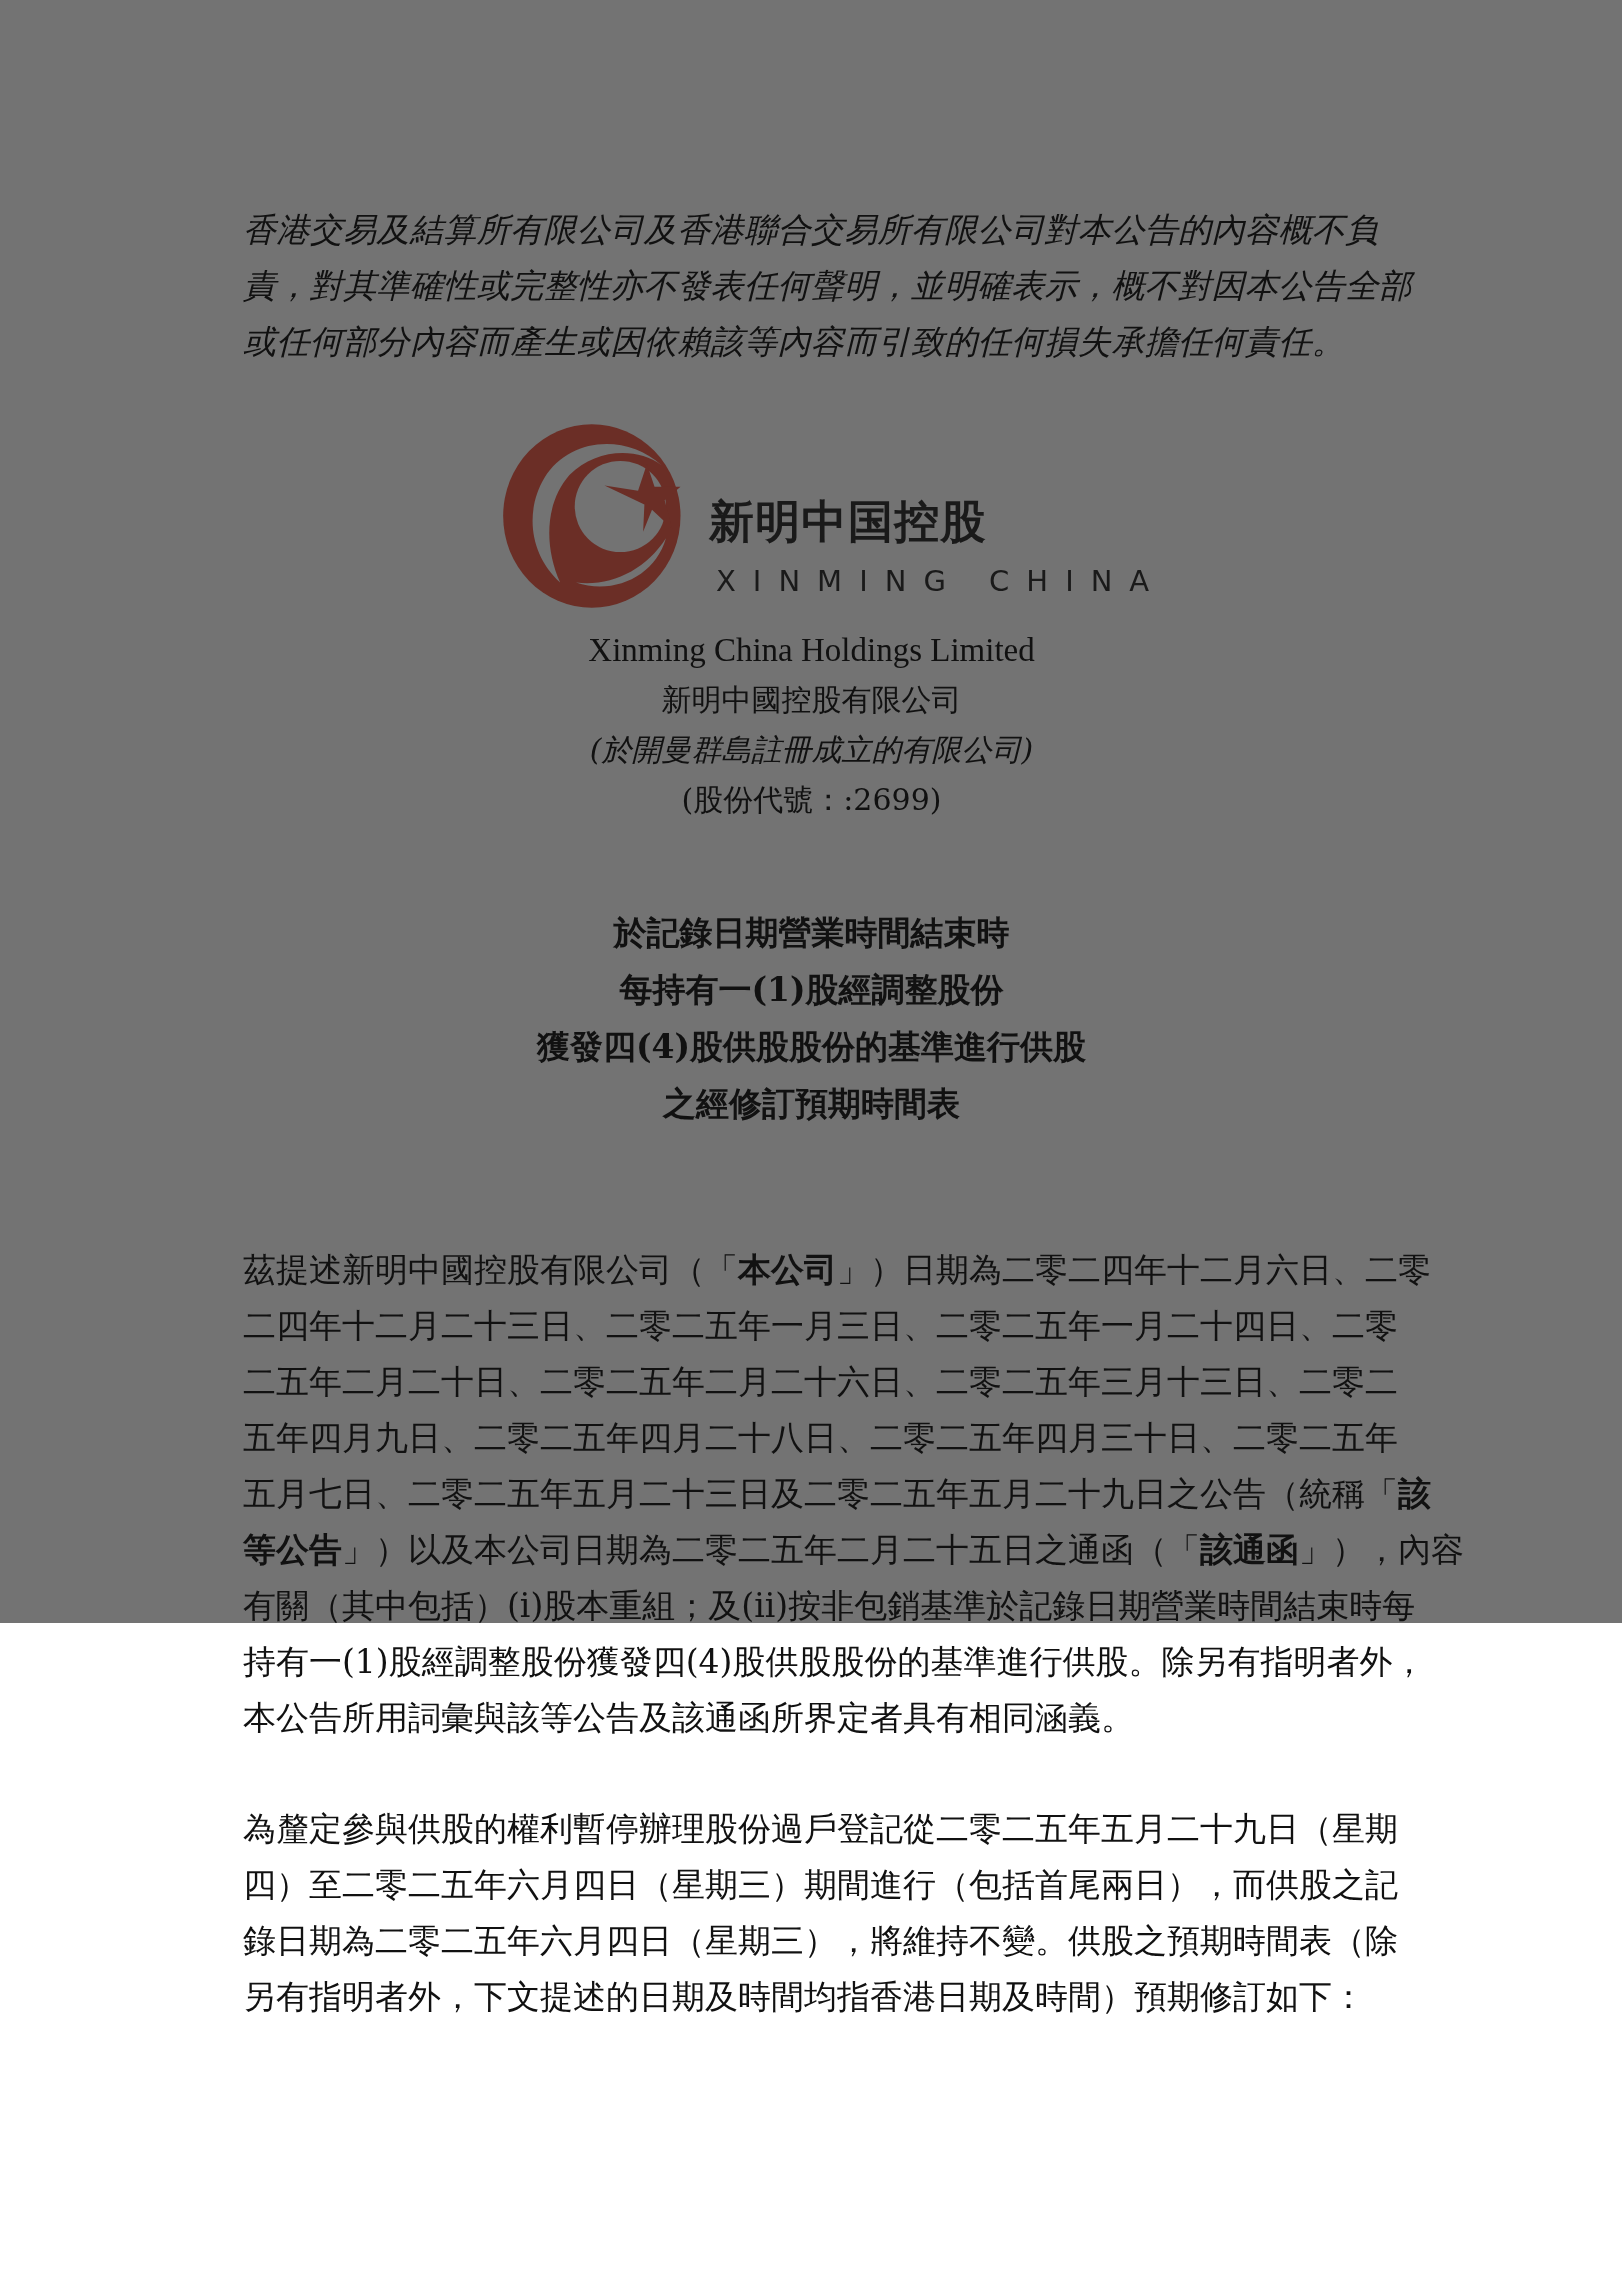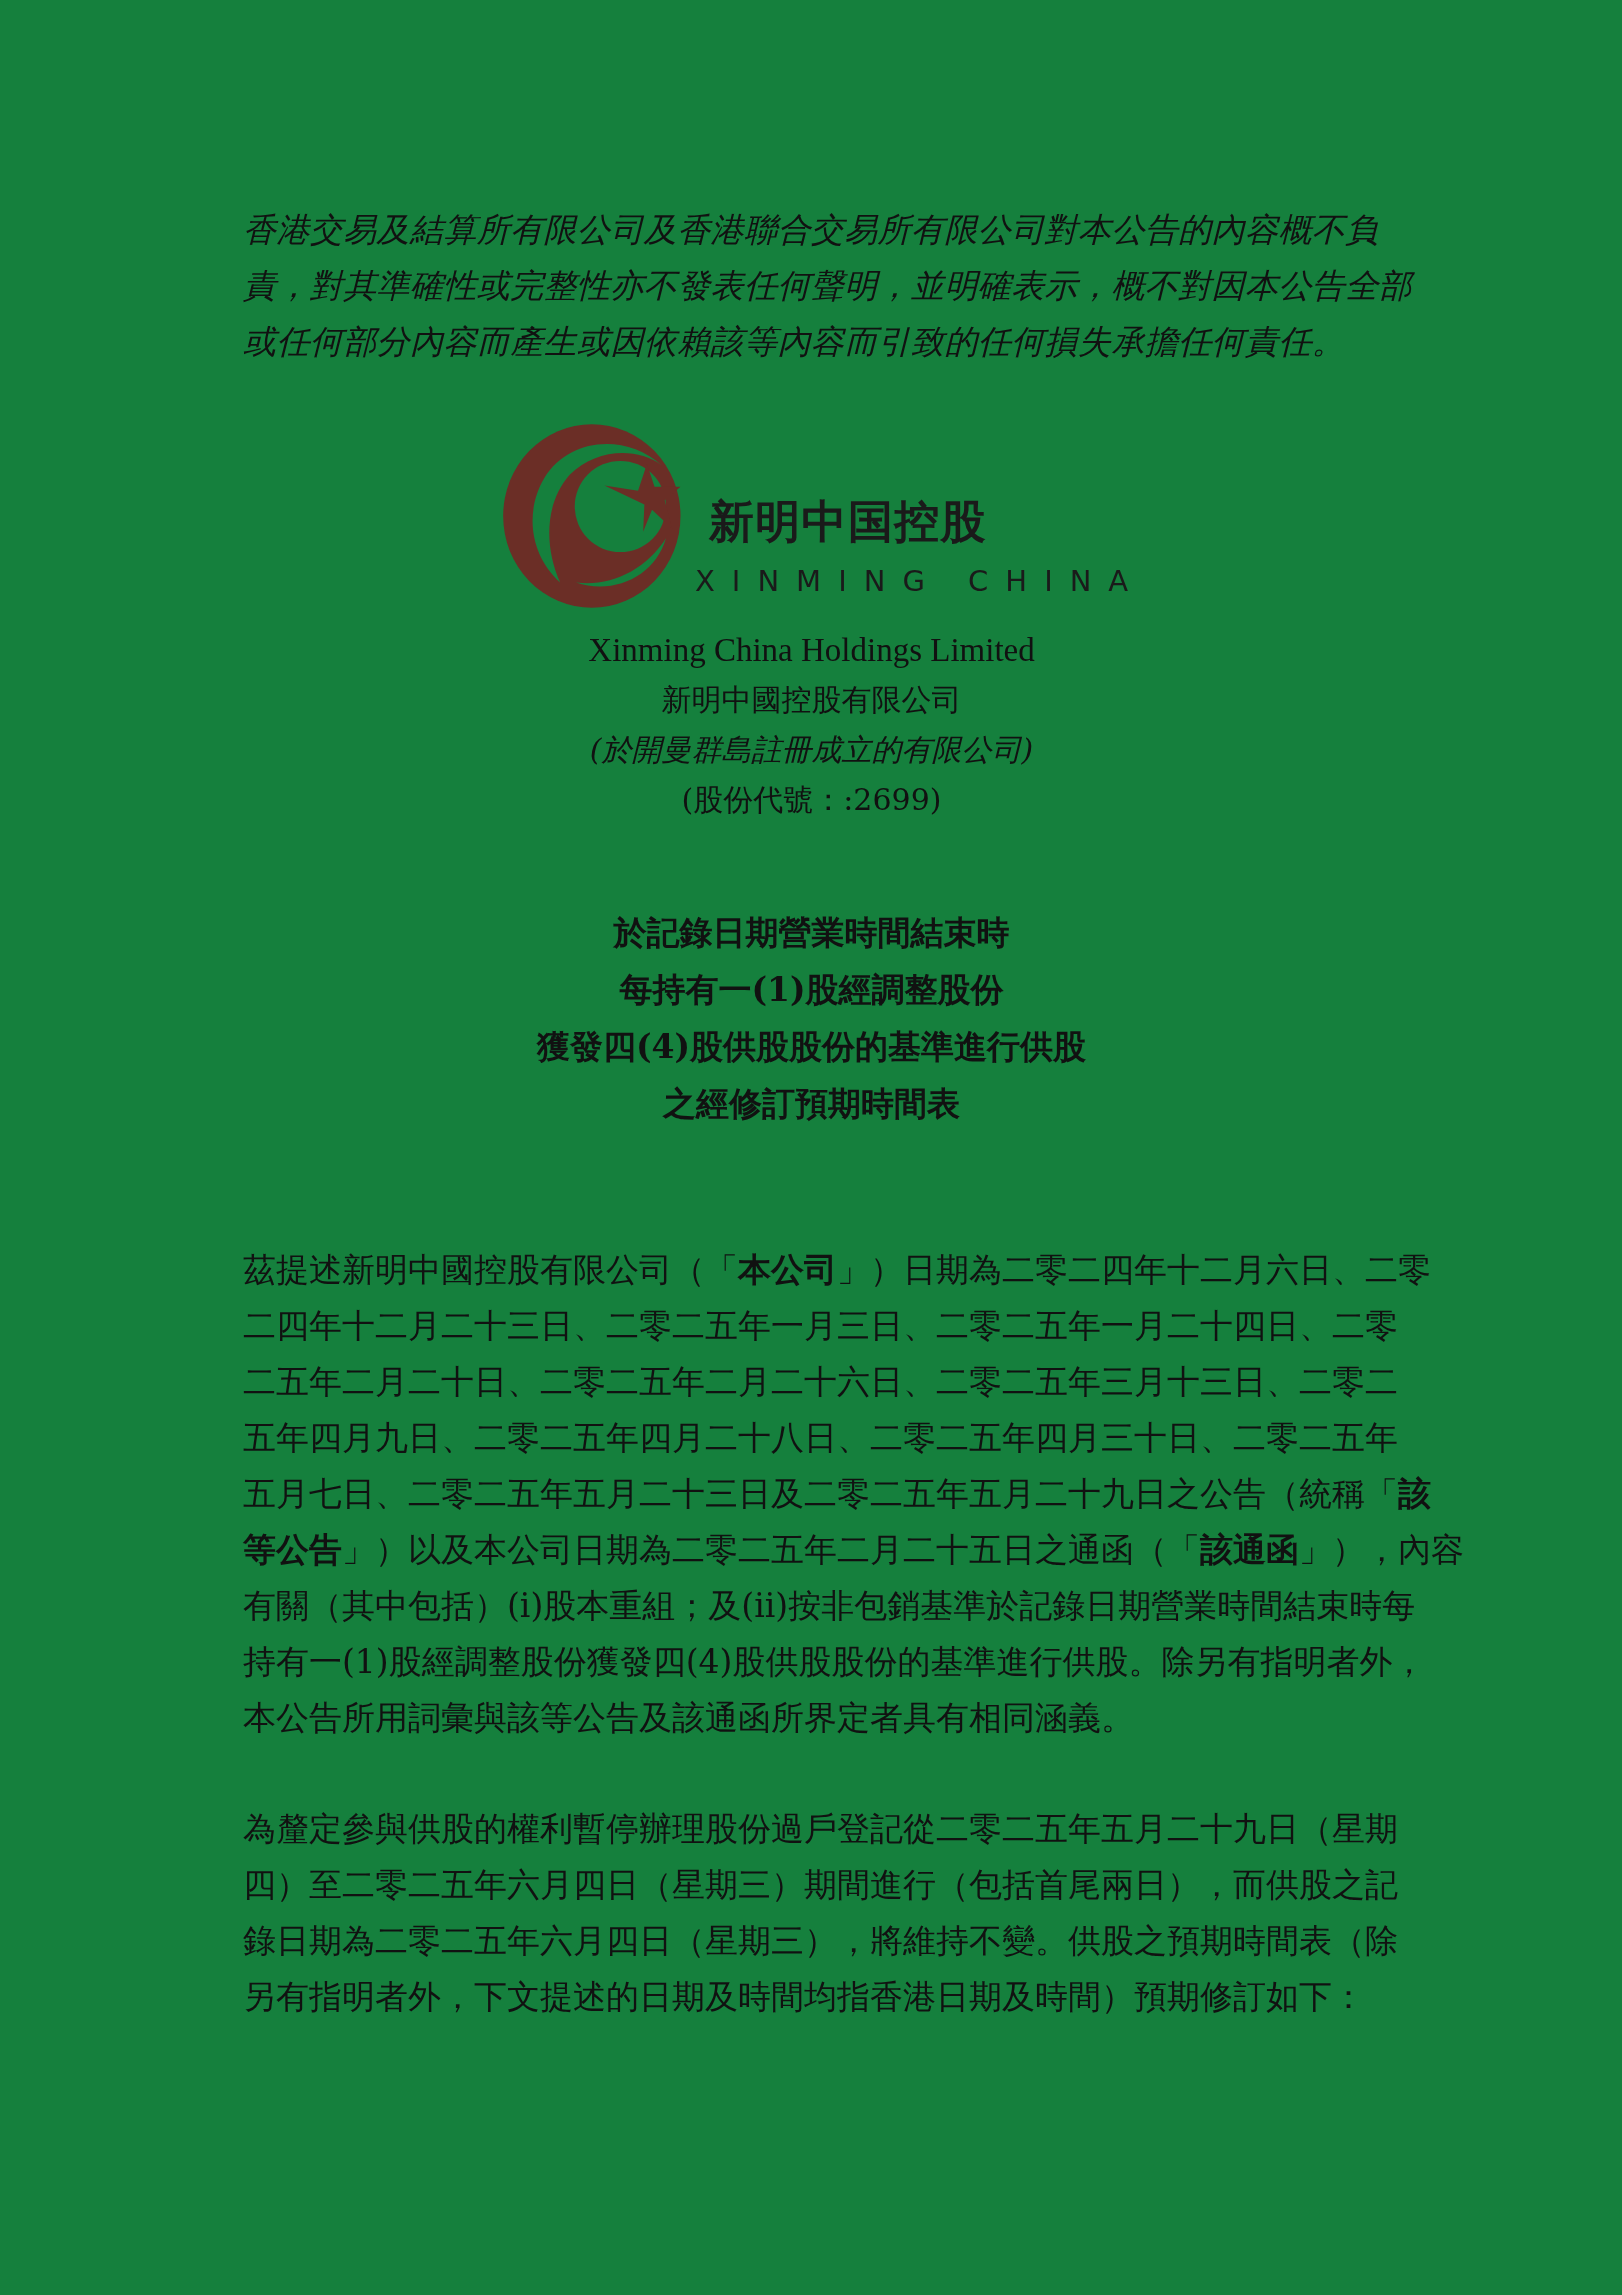--- a/index.html
+++ b/index.html
@@ -12,22 +12,22 @@
       height: 2295px;
       position: relative;
       overflow: hidden;
       font-family: "DejaVu Serif", "Liberation Serif", serif;
       color: #111111;
     }
     .page {
       position: absolute;
       left: 0; top: 0;
       width: 1623px;
-      height: 2295px;
-      background: #15803d;
+      height: 1623px;
+      background: #737373;
     }
     .disclaimer {
       position: absolute;
       left: 243px;
       top: 202px;
       width: 1142px;
       font-size: 33px;
       line-height: 56px;
       font-style: italic;
       text-align: justify;
@@ -55,21 +55,21 @@
       font-family: "DejaVu Sans", "Liberation Sans", sans-serif;
       font-weight: bold;
       font-size: 45px;
       line-height: 72px;
       letter-spacing: 1.3px;
       color: #1a1a1a;
       white-space: nowrap;
     }
     .logo-en {
       position: absolute;
-      left: 195px;
+      left: 216px;
       top: 144px;
       font-family: "DejaVu Sans", "Liberation Sans", sans-serif;
       font-size: 29px;
       line-height: 33px;
       letter-spacing: 17px;
       color: #1a1a1a;
       white-space: nowrap;
     }
 
     .company {

